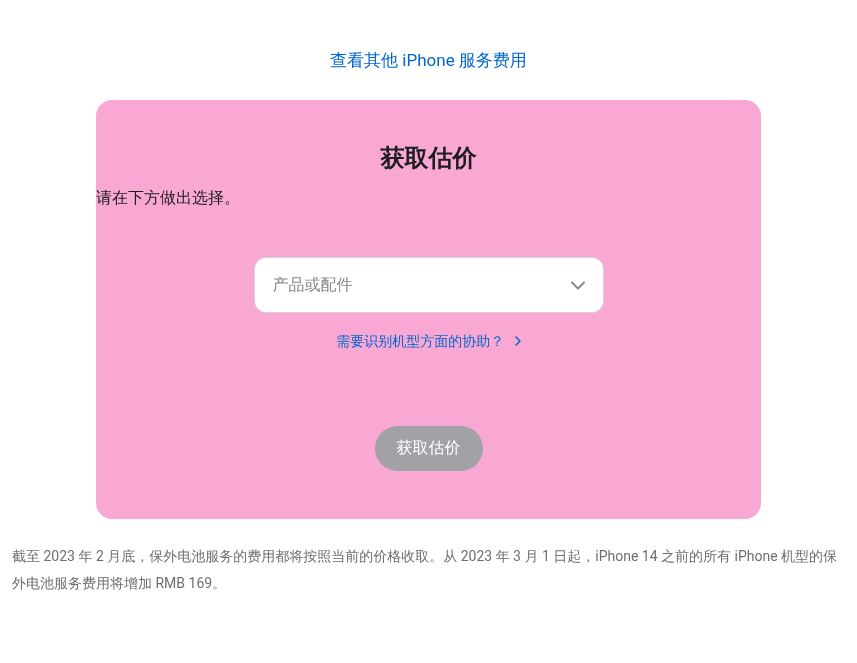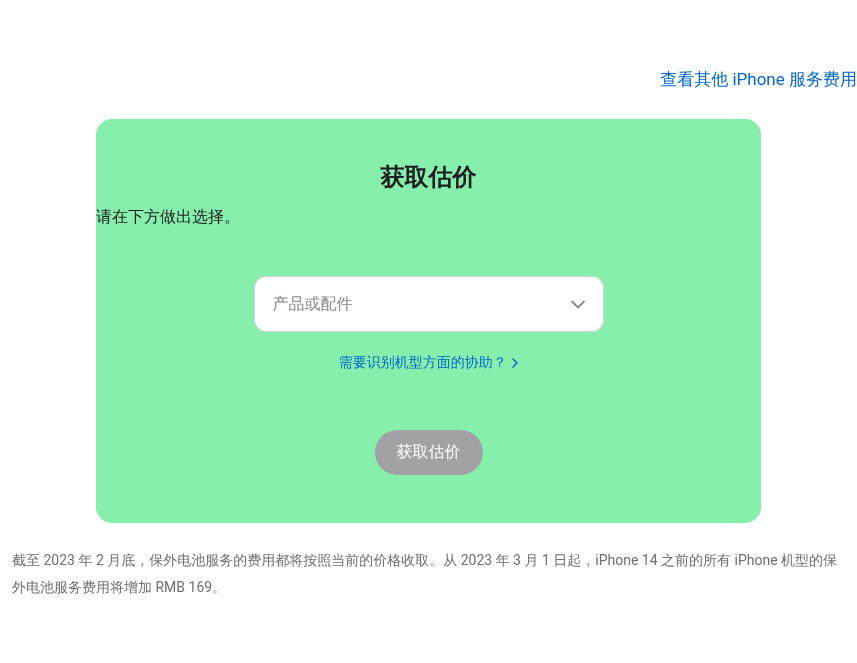--- a/index.html
+++ b/index.html
@@ -3,34 +3,35 @@
   <meta charset="utf-8">
   <style>
     * { box-sizing: border-box; margin: 0; padding: 0; }
     body {
       font-family: -apple-system, BlinkMacSystemFont, "Segoe UI", Roboto, "Helvetica Neue", Arial, sans-serif;
       background: #ffffff;
       width: 857px;
       color: #1d1d1f;
     }
     .top-link {
-      text-align: right;
-      padding: 68px 0 28px 0;
+      text-align: center;
+      padding: 49px 0 28px 0;
     }
     .top-link a {
       color: #0066cc;
       text-decoration: none;
       font-size: 17px;
     }
     .container {
       width: 665px;
       margin: 0 auto;
-      background: #86efac;
+      background: #f9a8d4;
       border-radius: 16px;
       padding: 42px 0 48px 0;
+      font-family: Liberation Mono, monospace;
     }
     .title {
       text-align: center;
       font-size: 24px;
       font-weight: 600;
       color: #1d1d1f;
       margin-bottom: 14px;
     }
     .subtitle {
       font-size: 16px;
@@ -59,21 +60,21 @@
       color: #86868b;
     }
     .chev svg {
       width: 14px;
       height: 9px;
       display: block;
     }
     .help-link {
       text-align: center;
       margin-top: 20px;
-      margin-bottom: 58px;
+      margin-bottom: 75px;
     }
     .help-link a {
       color: #0066cc;
       text-decoration: none;
       font-size: 14px;
     }
     .help-link .chev-right {
       display: inline-block;
       vertical-align: middle;
       margin-left: 2px;

